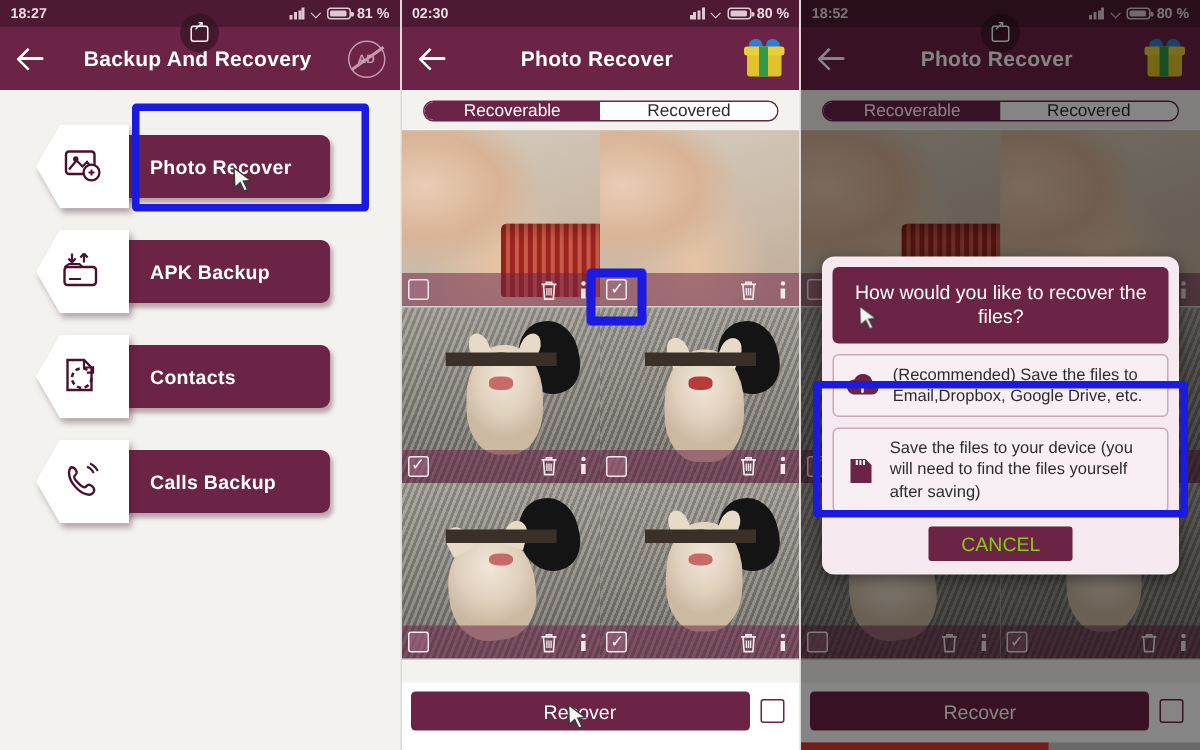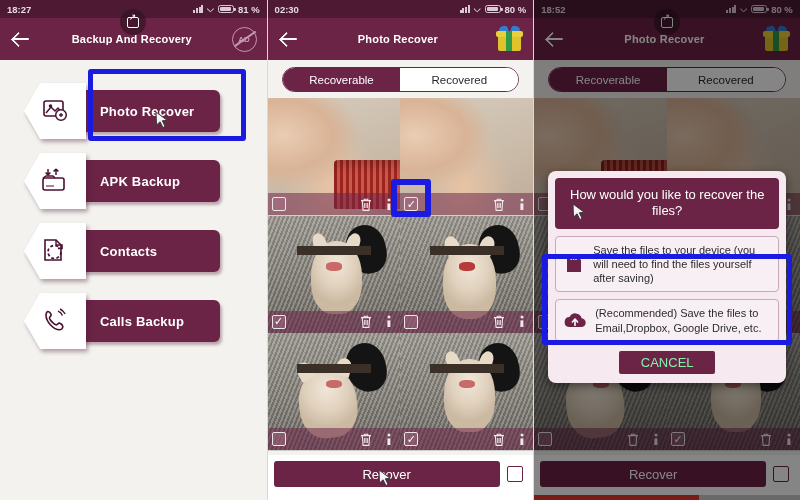--- a/index.html
+++ b/index.html
@@ -40,21 +40,21 @@
   .back-arrow { width: 22px; height: 22px; position: relative; flex: 0 0 auto; cursor: pointer; }
   .back-arrow::before {
     content:""; position:absolute; left:3px; top:10px; width:16px; height:2px; background:#fff; border-radius:1px;
   }
   .back-arrow::after {
     content:""; position:absolute; left:3px; top:6px; width:9px; height:9px;
     border-left:2px solid #fff; border-bottom:2px solid #fff; transform: rotate(45deg); border-radius:1px;
   }
   .appbar-title {
     flex: 1 1 auto; text-align: center; color: #ffffff;
-    font-size: 11px; font-weight: bold; letter-spacing: .2px;
+    font-size: 14px; font-weight: bold; letter-spacing: .2px;
   }
   .noads {
     width: 25px; height: 25px; border-radius: 50%; border: 1.6px solid #c49aaf;
     position: relative; flex: 0 0 auto; color:#c49aaf; font-size:8px;
     display:flex; align-items:center; justify-content:center; font-weight:bold; cursor:pointer;
   }
   .noads::after{
     content:""; position:absolute; left:-1px; top:10.5px; width:26px; height:1.8px; background:#c49aaf; transform:rotate(-35deg);
   }
   .gift { width: 27px; height: 26px; position: relative; flex: 0 0 auto; cursor:pointer; }
@@ -94,21 +94,21 @@
     box-shadow: 2px 3px 3px rgba(80,25,50,.35);
   }
   .pillbtn span { color:#fff; font-size:13px; font-weight:bold; padding-left:28px; letter-spacing:.2px; }
   .hl-box {
     position:absolute; border:5px solid #1a1ae0; border-radius:3px; pointer-events:none; z-index:30;
   }
 
   
   .tabs-row { background:#f3f2ef; padding:7px 14px 6px 14px; }
   .tabs {
-    height:25px; border:1.6px solid #6b2346; border-radius:13px; overflow:hidden; display:flex; background:#fff;
+    height:14px; border:1.6px solid #6b2346; border-radius:13px; overflow:hidden; display:flex; background:#fff;
   }
   .tab { flex:1 1 50%; display:flex; align-items:center; justify-content:center; font-size:11.5px; cursor:pointer; }
   .tab.active { background:#6b2346; color:#fff; border-radius:11px 0 0 11px; }
   .tab.inactive { background:#ffffff; color:#2a2a2a; }
 
   
   .grid { display:flex; flex-wrap:wrap; height:353px; background:#cfcfcb; }
   .cell { position:relative; width:50%; height:117px; overflow:hidden; }
   .cell .photo { position:absolute; inset:0; }
   .cell-bar {
@@ -202,21 +202,21 @@
     background:#6b2346; border-radius:4px; color:#fff; font-size:13px; font-weight:normal;
     text-align:center; padding:9px 7px; line-height:1.25;
   }
   .dlg-opt {
     margin-top:7px; border:1.3px solid #c8a9b9; border-radius:4px; background:#f7eff3;
     display:flex; align-items:center; gap:8px; padding:6px 7px;
     font-size:11px; color:#2c2c2c; line-height:1.3; cursor:pointer;
   }
   .dlg-opt svg { flex:0 0 auto; }
   .dlg-cancel {
-    margin:9px auto 0 auto; width:96px; height:23px; background:#6b2346; color:#86efac;
+    margin:9px auto 0 auto; width:96px; height:23px; background:#6b2346; color:#84cc16;
     font-size:13px; display:flex; align-items:center; justify-content:center; cursor:pointer; border-radius:2px;
   }
 
   
   .cursor { position:absolute; width:14px; height:19px; z-index:60; pointer-events:none; }
 </style>
 </head>
 <body>
 
 <div id="root">
@@ -694,35 +694,35 @@
         <div class="cb-dark"></div>
       </div>
     </div>
 
     <div class="dim"></div>
 
     <div class="dialog">
       <div class="dlg-head">How would you like to recover the files?</div>
 
       <div class="dlg-opt">
+        <svg width="24" height="19" viewBox="0 0 24 19">
+          <path d="M6 16a5 5 0 0 1 .6-9.96A6.4 6.4 0 0 1 18.6 7.2 4.4 4.4 0 0 1 18 16z" fill="#6b2346"></path>
+          <path d="M12 14.2V8.6M12 8.2l-2.6 2.8M12 8.2l2.6 2.8" stroke="#f7eff3" stroke-width="1.7" fill="none" stroke-linecap="round"></path>
+        </svg>
+        <span>(Recommended) Save the files to Email,Dropbox, Google Drive, etc.</span>
+      </div>
+
+      <div class="dlg-opt">
         <svg width="22" height="22" viewBox="0 0 22 22">
           <path d="M4 3h10l4 4v12H4z" fill="#6b2346"></path>
           <path d="M8.2 3.6v3.4M10.6 3.6v3.4M13 3.6v3.4" stroke="#f7eff3" stroke-width="1.4"></path>
         </svg>
         <span>Save the files to your device (you will need to find the files yourself after saving)</span>
       </div>
 
-      <div class="dlg-opt">
-        <svg width="24" height="19" viewBox="0 0 24 19">
-          <path d="M6 16a5 5 0 0 1 .6-9.96A6.4 6.4 0 0 1 18.6 7.2 4.4 4.4 0 0 1 18 16z" fill="#6b2346"></path>
-          <path d="M12 14.2V8.6M12 8.2l-2.6 2.8M12 8.2l2.6 2.8" stroke="#f7eff3" stroke-width="1.7" fill="none" stroke-linecap="round"></path>
-        </svg>
-        <span>(Recommended) Save the files to Email,Dropbox, Google Drive, etc.</span>
-      </div>
-
       <div class="dlg-cancel">CANCEL</div>
     </div>
 
     <div class="hl-box" style="left:8px; top:254px; width:250px; height:91px; z-index:40;"></div>
 
     <div class="progressbar">
         <i style="width: 62%;"></i>
       </div>
 
     <svg class="cursor" style="left:38px; top:203px; z-index:55;" viewBox="0 0 14 19">

